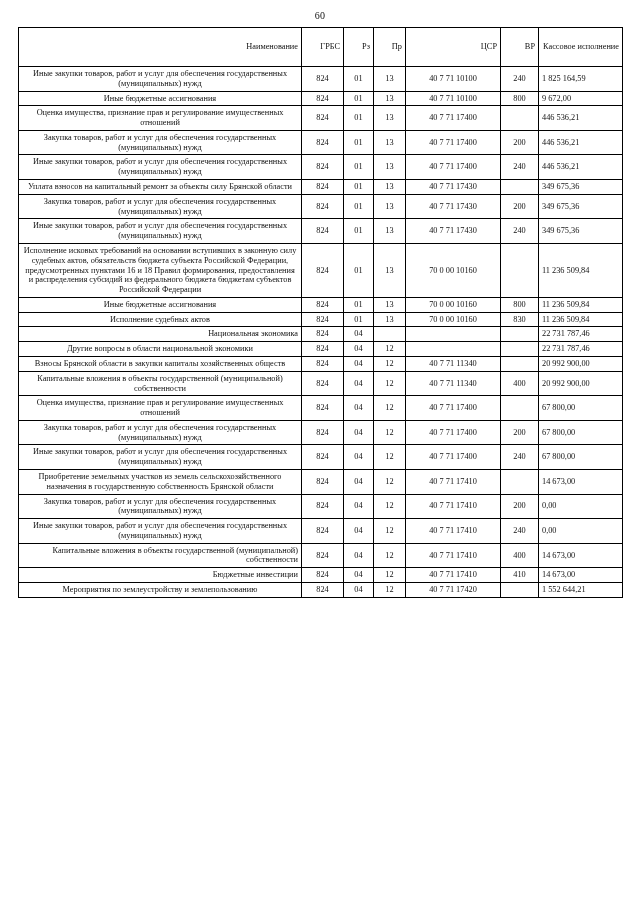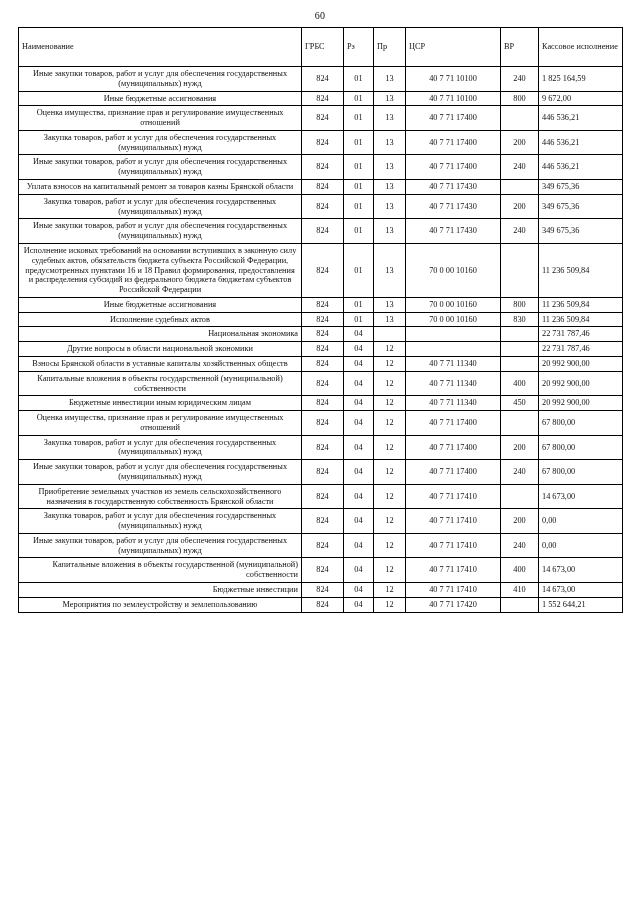--- a/index.html
+++ b/index.html
@@ -38,21 +38,21 @@
   table.doc-table td {
     border: 1px solid #000000;
     font-size: 8.3px;
     line-height: 1.18;
     padding: 2px 3px;
     vertical-align: middle;
     word-wrap: break-word;
     overflow-wrap: break-word;
   }
   thead th {
-    text-align: left;
+    text-align: right;
     font-weight: normal;
     padding: 6px 2px;
     height: 34px;
   }
   td.c-name {
     text-align: center;
     padding-left: 4px;
   }
   td.c-name.center {
     text-align: right;
@@ -139,21 +139,21 @@
         <tr>
           <td class="c-name">Иные закупки товаров, работ и услуг для обеспечения государственных (муниципальных) нужд</td>
           <td class="c-code">824</td>
           <td class="c-code">01</td>
           <td class="c-code">13</td>
           <td class="c-code">40 7 71 17400</td>
           <td class="c-code">240</td>
           <td class="c-sum">446 536,21</td>
         </tr>
         <tr>
-          <td class="c-name">Уплата взносов на капитальный ремонт за товаров казны Брянской области</td>
+          <td class="c-name">Уплата взносов на капитальный ремонт за объекты силу Брянской области</td>
           <td class="c-code">824</td>
           <td class="c-code">01</td>
           <td class="c-code">13</td>
           <td class="c-code">40 7 71 17430</td>
           <td class="c-code"></td>
           <td class="c-sum">349 675,36</td>
         </tr>
         <tr>
           <td class="c-name">Закупка товаров, работ и услуг для обеспечения государственных (муниципальных) нужд</td>
           <td class="c-code">824</td>
@@ -211,44 +211,35 @@
         <tr>
           <td class="c-name">Другие вопросы в области национальной экономики</td>
           <td class="c-code">824</td>
           <td class="c-code">04</td>
           <td class="c-code">12</td>
           <td class="c-code"></td>
           <td class="c-code"></td>
           <td class="c-sum">22 731 787,46</td>
         </tr>
         <tr>
-          <td class="c-name">Взносы Брянской области в уставные капиталы хозяйственных обществ</td>
+          <td class="c-name">Взносы Брянской области в закупки капиталы хозяйственных обществ</td>
           <td class="c-code">824</td>
           <td class="c-code">04</td>
           <td class="c-code">12</td>
           <td class="c-code">40 7 71 11340</td>
           <td class="c-code"></td>
           <td class="c-sum">20 992 900,00</td>
         </tr>
         <tr>
           <td class="c-name">Капитальные вложения в объекты государственной (муниципальной) собственности</td>
           <td class="c-code">824</td>
           <td class="c-code">04</td>
           <td class="c-code">12</td>
           <td class="c-code">40 7 71 11340</td>
           <td class="c-code">400</td>
-          <td class="c-sum">20 992 900,00</td>
-        </tr>
-        <tr>
-          <td class="c-name">Бюджетные инвестиции иным юридическим лицам</td>
-          <td class="c-code">824</td>
-          <td class="c-code">04</td>
-          <td class="c-code">12</td>
-          <td class="c-code">40 7 71 11340</td>
-          <td class="c-code">450</td>
           <td class="c-sum">20 992 900,00</td>
         </tr>
         <tr>
           <td class="c-name">Оценка имущества, признание прав и регулирование имущественных отношений</td>
           <td class="c-code">824</td>
           <td class="c-code">04</td>
           <td class="c-code">12</td>
           <td class="c-code">40 7 71 17400</td>
           <td class="c-code"></td>
           <td class="c-sum">67 800,00</td>

